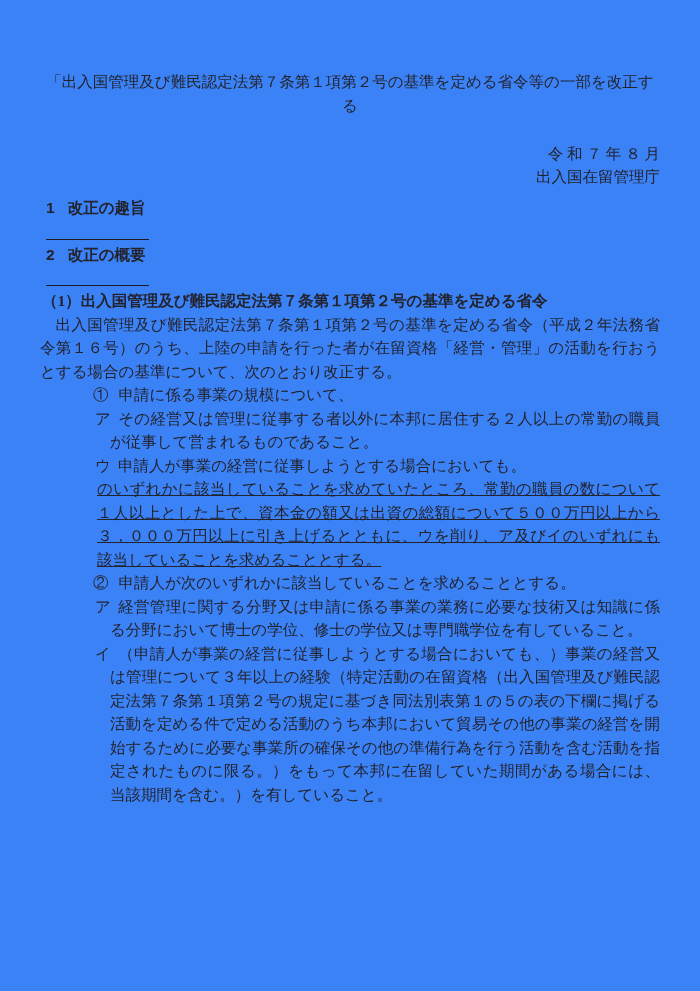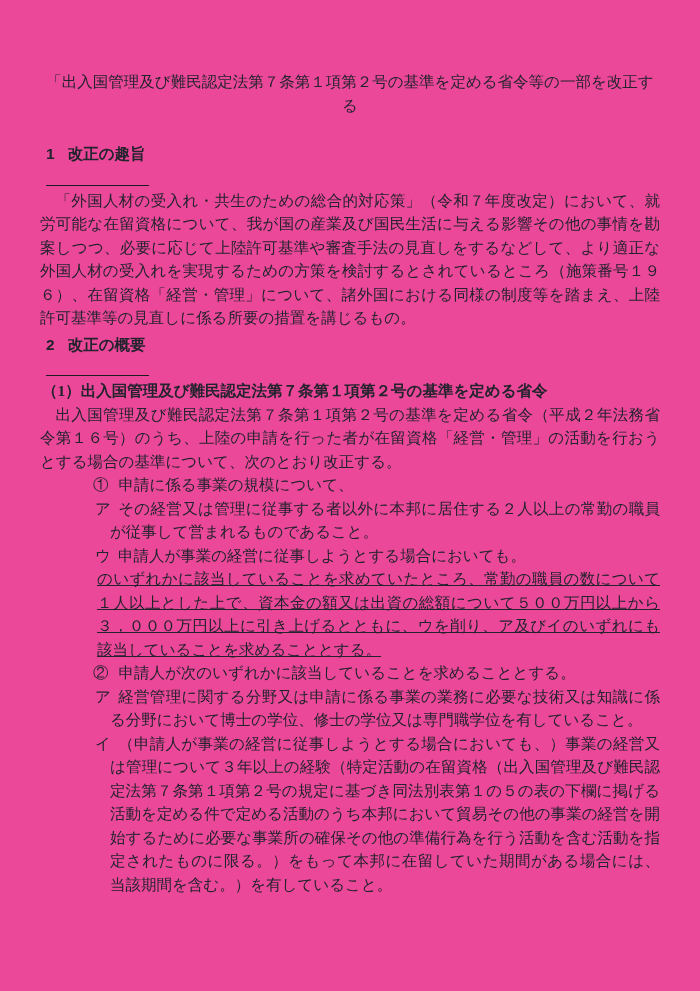--- a/index.html
+++ b/index.html
@@ -1,21 +1,21 @@
 <!DOCTYPE html>
 <html lang="ja"><head>
 <meta charset="utf-8">
 <style>
   html, body { margin: 0; padding: 0; background: #ffffff; }
   .page {
     position: relative;
     width: 700px;
     height: 991px;
     box-sizing: border-box;
-    background: #ec4899;
+    background: #3b82f6;
     padding: 70px 40px 0 40px;
     font-family: "Liberation Serif", "DejaVu Serif", serif;
     font-size: 15.5px;
     line-height: 23.5px;
     color: #23232e;
     overflow: hidden;
   }
   .doc-title {
     text-align: center;
     margin-bottom: 24px;
@@ -55,26 +55,29 @@
 </style>
 </head>
 <body>
 
 <div class="page">
 
   <div class="doc-title">
     <div>「出入国管理及び難民認定法第７条第１項第２号の基準を定める省令等の一部を改正する</div>
   </div>
 
+  <div class="date-block">
+    <div>令 和 ７ 年 ８ 月</div>
+    <div>出入国在留管理庁</div>
+  </div>
 
   <div class="section">
     <div class="sec-heading">
       <span class="inner"><span class="sec-num">1</span><span>改正の趣旨</span></span>
     </div>
-    <p class="para ind">「外国人材の受入れ・共生のための総合的対応策」（令和７年度改定）において、就労可能な在留資格について、我が国の産業及び国民生活に与える影響その他の事情を勘案しつつ、必要に応じて上陸許可基準や審査手法の見直しをするなどして、より適正な外国人材の受入れを実現するための方策を検討するとされているところ（施策番号１９６）、在留資格「経営・管理」について、諸外国における同様の制度等を踏まえ、上陸許可基準等の見直しに係る所要の措置を講じるもの。</p>
   </div>
 
   <div class="section">
     <div class="sec-heading">
       <span class="inner"><span class="sec-num">2</span><span>改正の概要</span></span>
     </div>
 
     <p class="subsec-title"><span>（1）</span><span>出入国管理及び難民認定法第７条第１項第２号の基準を定める省令</span></p>
 
     <p class="para ind">出入国管理及び難民認定法第７条第１項第２号の基準を定める省令（平成２年法務省令第１６号）のうち、上陸の申請を行った者が在留資格「経営・管理」の活動を行おうとする場合の基準について、次のとおり改正する。</p>

